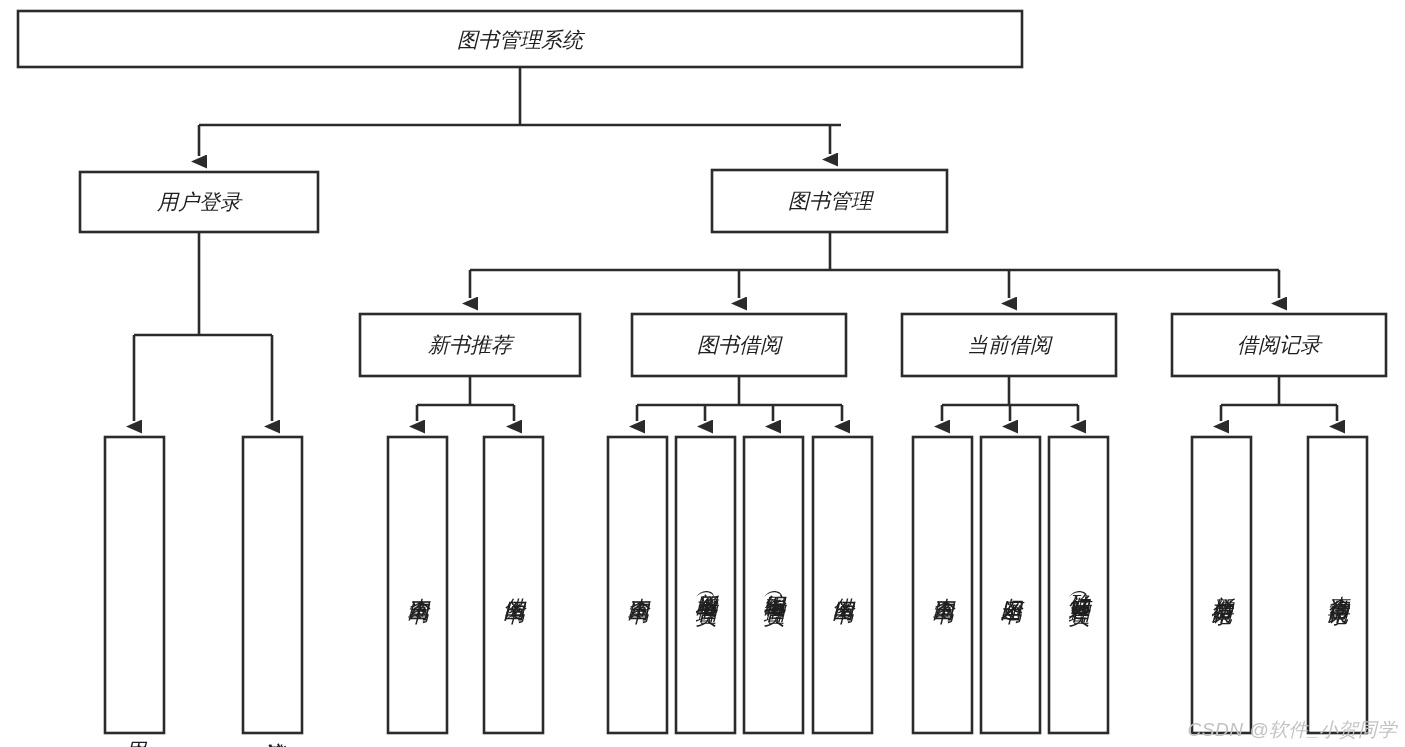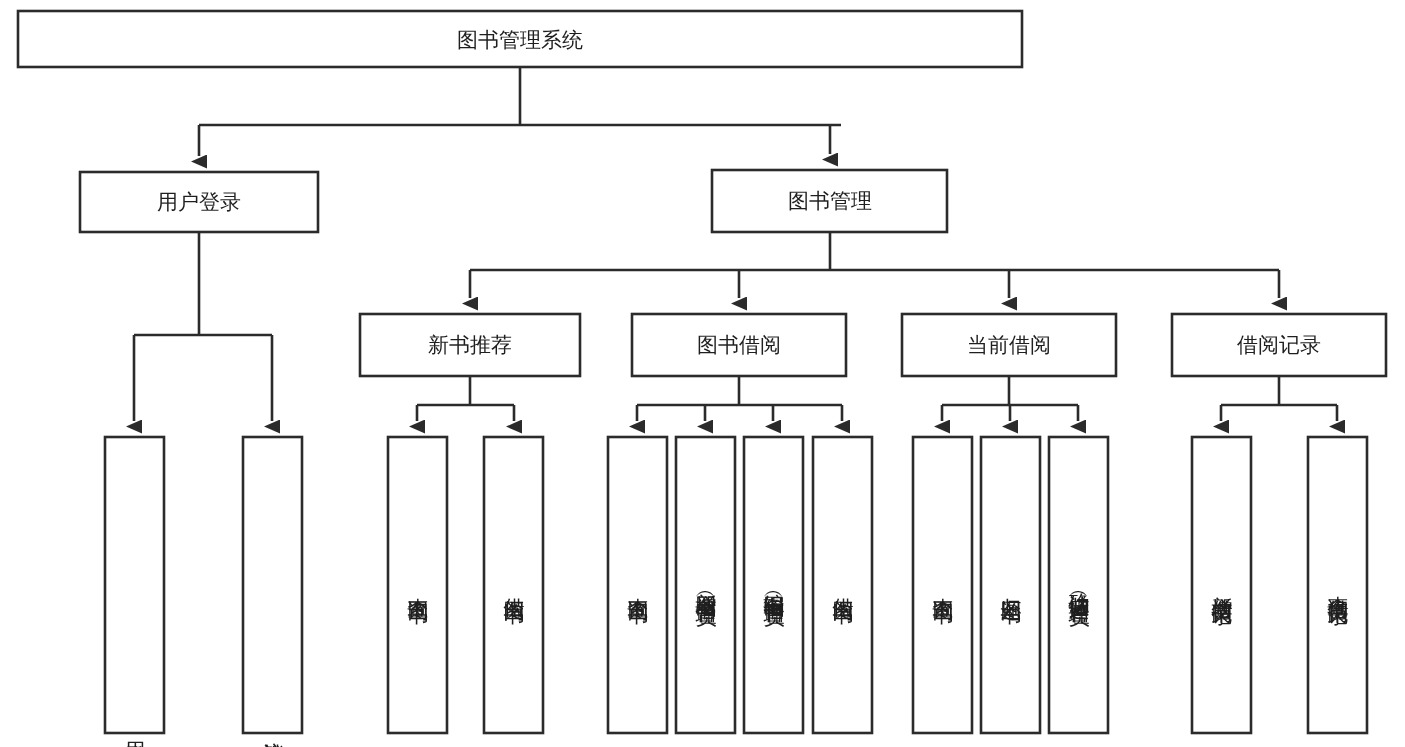--- a/index.html
+++ b/index.html
@@ -11,20 +11,21 @@
     width: 1405px;
     height: 747px;
     font-family: "Liberation Sans", "DejaVu Sans", sans-serif;
     overflow: hidden;
     position: relative;
   }
   #diagram-root {
     position: relative;
     width: 1405px;
     height: 747px;
+    font-style: italic;
   }
   svg.diagram {
     position: absolute;
     left: 0;
     top: 0;
     width: 1405px;
     height: 747px;
   }
   .node-box {
     fill: #ffffff;
@@ -203,14 +204,15 @@
   <div class="leaf-label-wrap" style="left:744px; top:437px; width:59px; height:296px;">编辑图书（管理员）</div>
   <div class="leaf-label-wrap" style="left:813px; top:437px; width:59px; height:296px;">借阅图书</div>
 
   <div class="leaf-label-wrap" style="left:913px; top:437px; width:59px; height:296px;">查询图书</div>
   <div class="leaf-label-wrap" style="left:981px; top:437px; width:59px; height:296px;">归还图书</div>
   <div class="leaf-label-wrap" style="left:1049px; top:437px; width:59px; height:296px;">确认归还（管理员）</div>
 
   <div class="leaf-label-wrap" style="left:1192px; top:437px; width:59px; height:296px;">新增借阅记录</div>
   <div class="leaf-label-wrap" style="left:1308px; top:437px; width:59px; height:296px;">查询借阅记录</div>
 
+  <div class="watermark">CSDN @软件_小贺同学</div>
 
 </div>
 
 </body></html>

